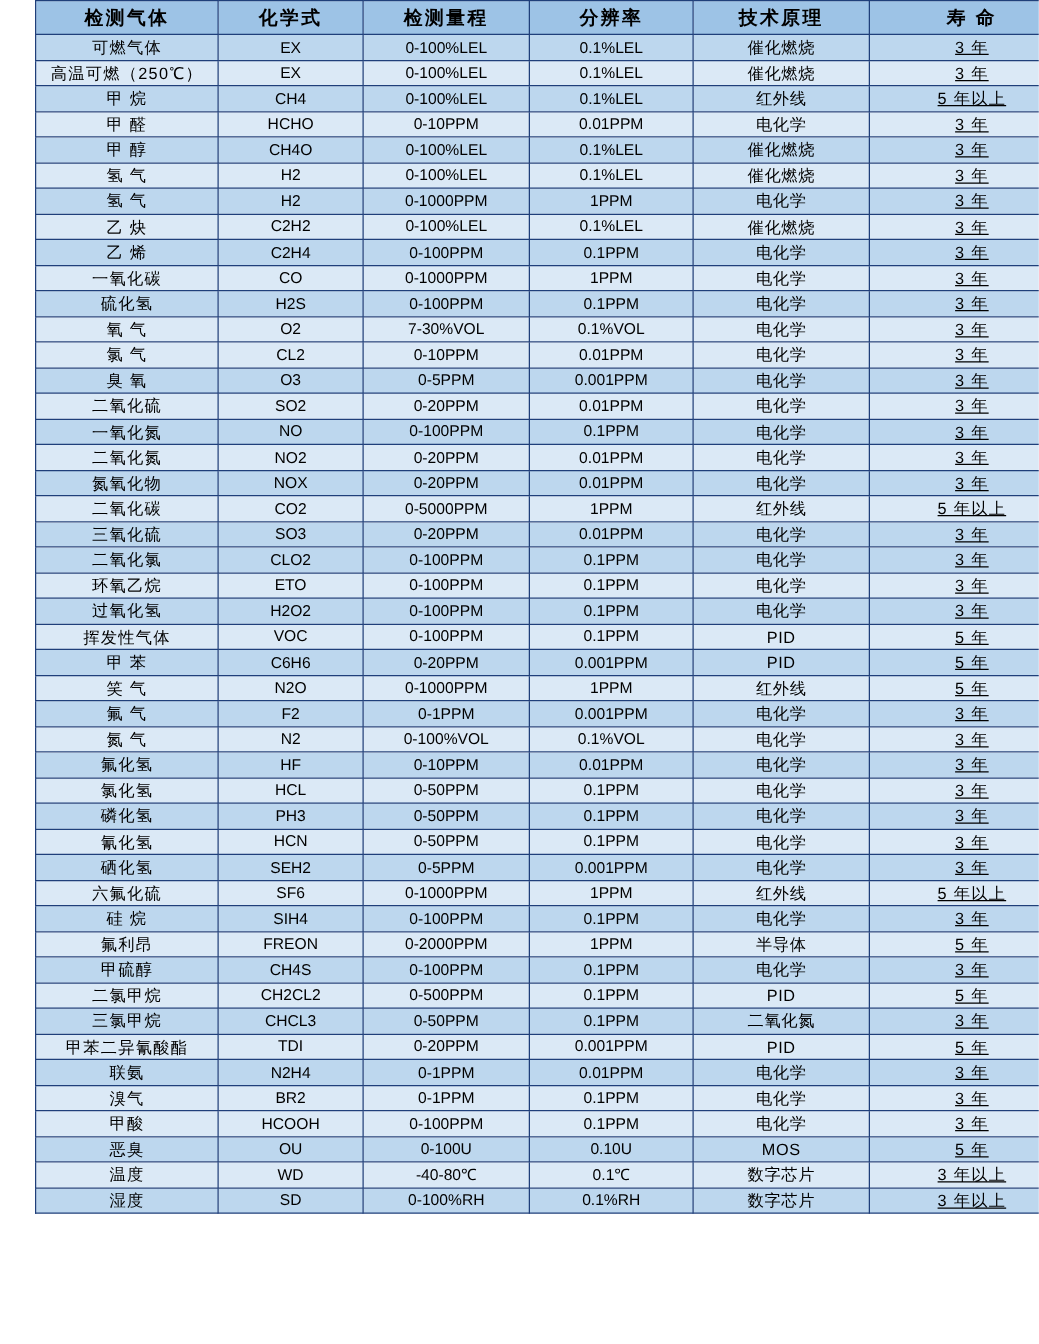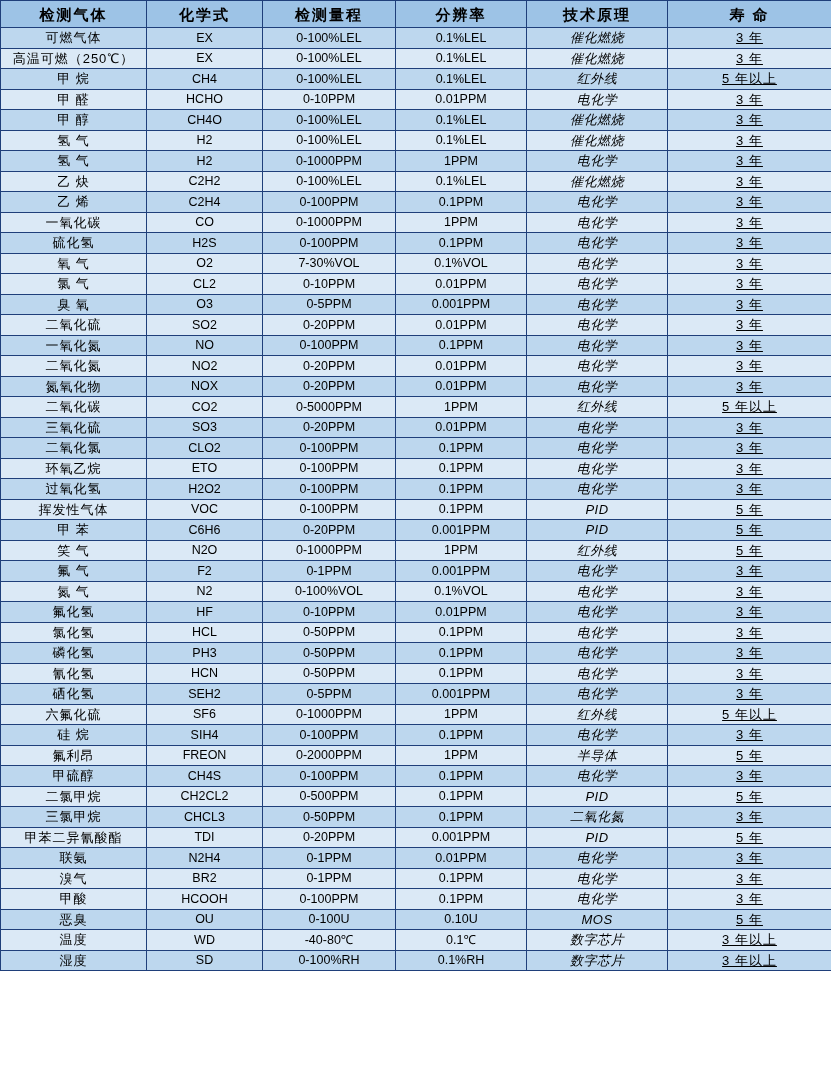--- a/index.html
+++ b/index.html
@@ -10,20 +10,21 @@
   body {
     width: 831px;
     height: 1075px;
     font-family: "Liberation Sans", sans-serif;
   }
   .sheet {
     width: 831px;
     height: 1075px;
     box-sizing: border-box;
     overflow: hidden;
+    padding-left: 28px;
   }
   table.gas-table {
     width: 831px;
     border-collapse: collapse;
     table-layout: fixed;
   }
   table.gas-table td, table.gas-table th {
     border: 1px solid #1f3f7a;
     text-align: center;
     vertical-align: middle;
@@ -47,21 +48,21 @@
     font-weight: normal;
   }
   tbody tr.odd td {
     background: #bdd7ee;
   }
   tbody tr.even td {
     background: #dbe9f6;
   }
   td.c0 { letter-spacing: 1px; }
   td.c1, td.c2, td.c3 { font-family: "Liberation Mono", monospace; font-size: 12.5px; letter-spacing: 0px; }
-  td.c4 { letter-spacing: 0.5px; font-style: italic; }
+  td.c4 { letter-spacing: 0.5px; }
   td.c5 { letter-spacing: 1px; text-decoration: underline; }
   col.w0 { width: 146px; }
   col.w1 { width: 116px; }
   col.w2 { width: 133px; }
   col.w3 { width: 131px; }
   col.w4 { width: 141px; }
   col.w5 { width: 164px; }
 </style>
 </head>
 <body>

